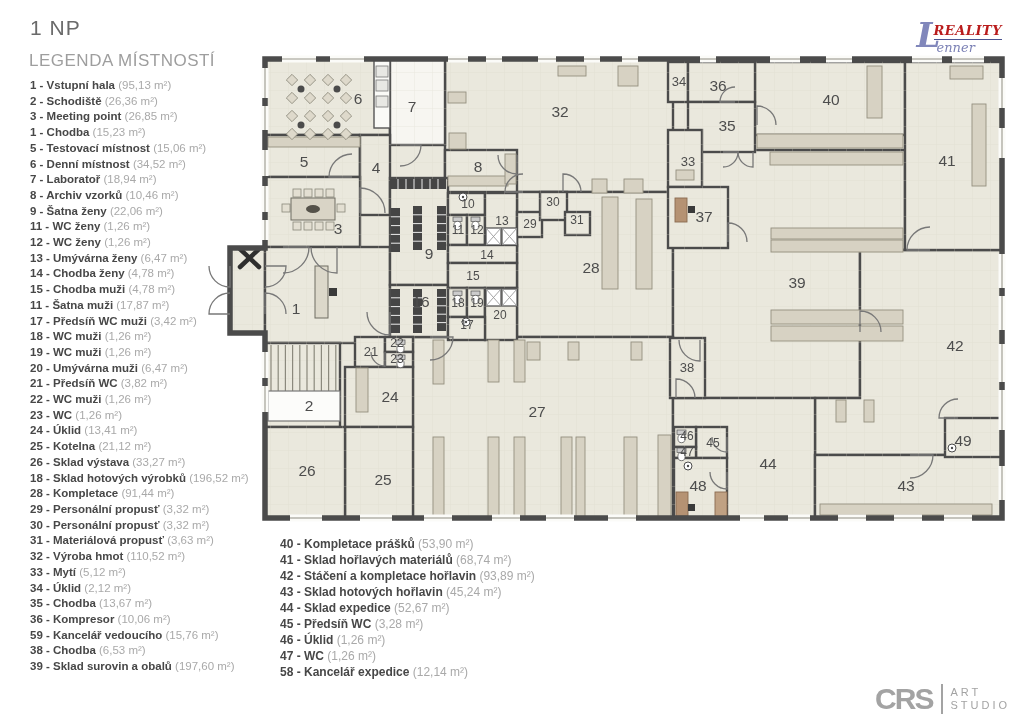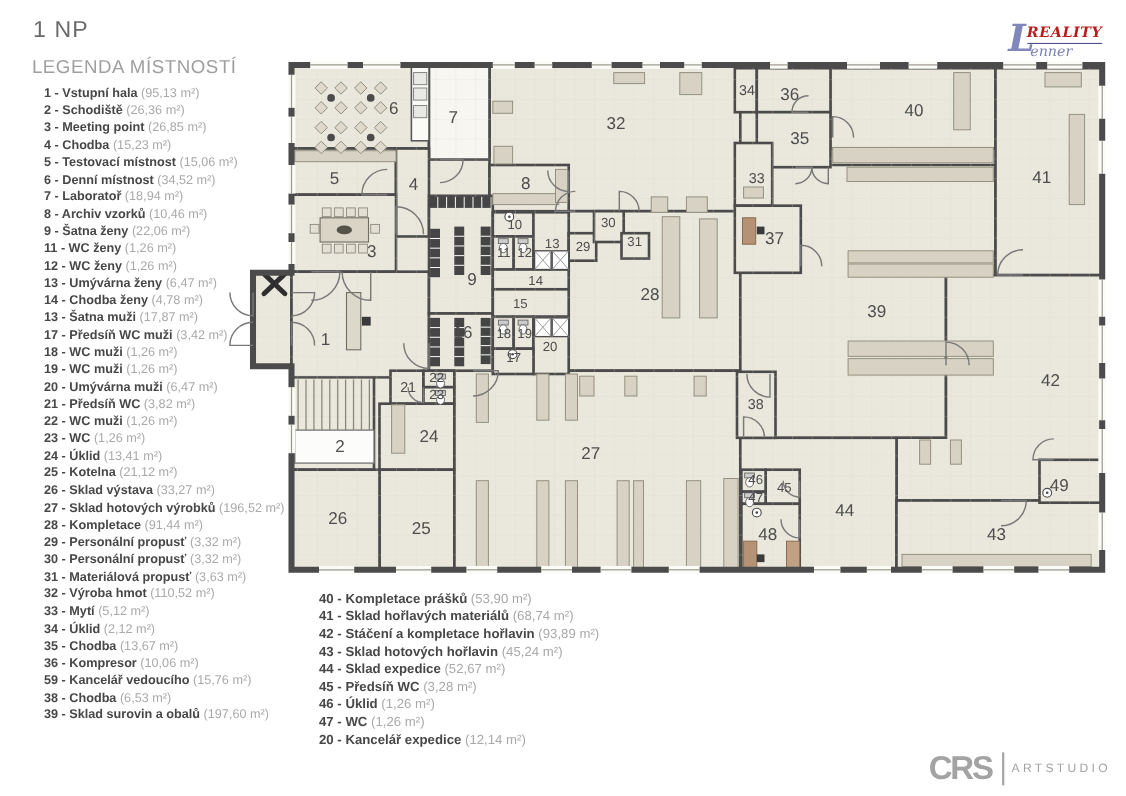--- a/index.html
+++ b/index.html
@@ -7,69 +7,70 @@
         font-family:"Liberation Sans",sans-serif;}
   .page-title{position:absolute;left:30px;top:16px;font-size:21px;letter-spacing:1px;
         color:#6a6a6a;font-weight:400;}
   .legend-title{position:absolute;left:29px;top:51px;font-size:17px;letter-spacing:.5px;
         color:#9e9e9e;font-weight:400;}
   .legend-col{position:absolute;white-space:nowrap;}
   .legend-col1{left:30px;top:78px;}
   .legend-col2{left:280px;top:536px;}
   .legend-item{font-size:11.5px;line-height:15.7px;color:#474747;}
   .legend-col2 .legend-item{line-height:16px;font-size:12px;}
-  .li-name{font-weight:bold;color:#474747;margin-left:10px;}
+  .li-name{font-weight:bold;color:#474747;}
   .li-area{color:#a9a9a9;font-weight:400;}
   .plan-wrap{position:absolute;left:0;top:0;width:1024px;height:724px;}
   .logo-top{position:absolute;right:22px;top:20px;display:flex;align-items:flex-start;}
   .logo-L{font-family:"DejaVu Serif",serif;font-style:italic;font-weight:bold;font-size:34px;
         line-height:30px;color:#8187bb;}
   .logo-right{display:inline-flex;flex-direction:column;margin-left:-7px;margin-top:3px;}
   .logo-reality{font-family:"DejaVu Serif",serif;font-style:italic;font-weight:bold;font-size:13px;
         color:#b91c1c;border-bottom:1.5px solid #4a5390;padding-bottom:1px;letter-spacing:.5px;}
   .logo-enner{font-family:"DejaVu Serif",serif;font-style:italic;font-size:13px;color:#7b81b5;
         padding-left:3px;margin-top:0;}
   .logo-bottom{position:absolute;right:14px;bottom:10px;display:flex;align-items:center;}
   .logo-crs{font-size:30px;font-weight:bold;letter-spacing:-2px;color:#a3a3a3;line-height:30px;}
   .logo-div{width:2px;height:30px;background:#a3a3a3;margin:0 7px 0 9px;}
-  .logo-stack{display:flex;flex-direction:row;}
+  .logo-stack{display:flex;flex-direction:column;}
   .logo-stack span{font-size:11px;letter-spacing:3px;color:#a3a3a3;line-height:13px;}
 </style>
 </head>
 <body>
 
 <div class="page">
   <div class="page-title">1 NP</div>
   <div class="legend-title">LEGENDA MÍSTNOSTÍ</div>
   <div class="legend-col legend-col1">
       <div class="legend-item"><span class="li-name">1 - Vstupní hala</span><span class="li-area"> (95,13 m²)</span></div>
       <div class="legend-item"><span class="li-name">2 - Schodiště</span><span class="li-area"> (26,36 m²)</span></div>
       <div class="legend-item"><span class="li-name">3 - Meeting point</span><span class="li-area"> (26,85 m²)</span></div>
-      <div class="legend-item"><span class="li-name">4 - Chodba</span><span class="li-area"> (15,23 m²)</span></div>
+      <div class="legend-item"><span class="li-name">1 - Chodba</span><span class="li-area"> (15,23 m²)</span></div>
       <div class="legend-item"><span class="li-name">5 - Testovací místnost</span><span class="li-area"> (15,06 m²)</span></div>
       <div class="legend-item"><span class="li-name">6 - Denní místnost</span><span class="li-area"> (34,52 m²)</span></div>
       <div class="legend-item"><span class="li-name">7 - Laboratoř</span><span class="li-area"> (18,94 m²)</span></div>
       <div class="legend-item"><span class="li-name">8 - Archiv vzorků</span><span class="li-area"> (10,46 m²)</span></div>
       <div class="legend-item"><span class="li-name">9 - Šatna ženy</span><span class="li-area"> (22,06 m²)</span></div>
       <div class="legend-item"><span class="li-name">11 - WC ženy</span><span class="li-area"> (1,26 m²)</span></div>
       <div class="legend-item"><span class="li-name">12 - WC ženy</span><span class="li-area"> (1,26 m²)</span></div>
       <div class="legend-item"><span class="li-name">13 - Umývárna ženy</span><span class="li-area"> (6,47 m²)</span></div>
       <div class="legend-item"><span class="li-name">14 - Chodba ženy</span><span class="li-area"> (4,78 m²)</span></div>
-      <div class="legend-item"><span class="li-name">13 - Šatna muži</span><span class="li-area"> (17,87 m²)</span></div>
+      <div class="legend-item"><span class="li-name">15 - Chodba muži</span><span class="li-area"> (4,78 m²)</span></div>
+      <div class="legend-item"><span class="li-name">11 - Šatna muži</span><span class="li-area"> (17,87 m²)</span></div>
       <div class="legend-item"><span class="li-name">17 - Předsíň WC muži</span><span class="li-area"> (3,42 m²)</span></div>
       <div class="legend-item"><span class="li-name">18 - WC muži</span><span class="li-area"> (1,26 m²)</span></div>
       <div class="legend-item"><span class="li-name">19 - WC muži</span><span class="li-area"> (1,26 m²)</span></div>
       <div class="legend-item"><span class="li-name">20 - Umývárna muži</span><span class="li-area"> (6,47 m²)</span></div>
       <div class="legend-item"><span class="li-name">21 - Předsíň WC</span><span class="li-area"> (3,82 m²)</span></div>
       <div class="legend-item"><span class="li-name">22 - WC muži</span><span class="li-area"> (1,26 m²)</span></div>
       <div class="legend-item"><span class="li-name">23 - WC</span><span class="li-area"> (1,26 m²)</span></div>
       <div class="legend-item"><span class="li-name">24 - Úklid</span><span class="li-area"> (13,41 m²)</span></div>
       <div class="legend-item"><span class="li-name">25 - Kotelna</span><span class="li-area"> (21,12 m²)</span></div>
       <div class="legend-item"><span class="li-name">26 - Sklad výstava</span><span class="li-area"> (33,27 m²)</span></div>
-      <div class="legend-item"><span class="li-name">27 - Sklad hotových výrobků</span><span class="li-area"> (196,52 m²)</span></div>
+      <div class="legend-item"><span class="li-name">18 - Sklad hotových výrobků</span><span class="li-area"> (196,52 m²)</span></div>
       <div class="legend-item"><span class="li-name">28 - Kompletace</span><span class="li-area"> (91,44 m²)</span></div>
       <div class="legend-item"><span class="li-name">29 - Personální propusť</span><span class="li-area"> (3,32 m²)</span></div>
       <div class="legend-item"><span class="li-name">30 - Personální propusť</span><span class="li-area"> (3,32 m²)</span></div>
       <div class="legend-item"><span class="li-name">31 - Materiálová propusť</span><span class="li-area"> (3,63 m²)</span></div>
       <div class="legend-item"><span class="li-name">32 - Výroba hmot</span><span class="li-area"> (110,52 m²)</span></div>
       <div class="legend-item"><span class="li-name">33 - Mytí</span><span class="li-area"> (5,12 m²)</span></div>
       <div class="legend-item"><span class="li-name">34 - Úklid</span><span class="li-area"> (2,12 m²)</span></div>
       <div class="legend-item"><span class="li-name">35 - Chodba</span><span class="li-area"> (13,67 m²)</span></div>
       <div class="legend-item"><span class="li-name">36 - Kompresor</span><span class="li-area"> (10,06 m²)</span></div>
       <div class="legend-item"><span class="li-name">59 - Kancelář vedoucího</span><span class="li-area"> (15,76 m²)</span></div>
@@ -78,21 +79,21 @@
     </div>
   <div class="legend-col legend-col2">
       <div class="legend-item"><span class="li-name">40 - Kompletace prášků</span><span class="li-area"> (53,90 m²)</span></div>
       <div class="legend-item"><span class="li-name">41 - Sklad hořlavých materiálů</span><span class="li-area"> (68,74 m²)</span></div>
       <div class="legend-item"><span class="li-name">42 - Stáčení a kompletace hořlavin</span><span class="li-area"> (93,89 m²)</span></div>
       <div class="legend-item"><span class="li-name">43 - Sklad hotových hořlavin</span><span class="li-area"> (45,24 m²)</span></div>
       <div class="legend-item"><span class="li-name">44 - Sklad expedice</span><span class="li-area"> (52,67 m²)</span></div>
       <div class="legend-item"><span class="li-name">45 - Předsíň WC</span><span class="li-area"> (3,28 m²)</span></div>
       <div class="legend-item"><span class="li-name">46 - Úklid</span><span class="li-area"> (1,26 m²)</span></div>
       <div class="legend-item"><span class="li-name">47 - WC</span><span class="li-area"> (1,26 m²)</span></div>
-      <div class="legend-item"><span class="li-name">20 - Kancelář expedice</span><span class="li-area"> (12,14 m²)</span></div>
+      <div class="legend-item"><span class="li-name">58 - Kancelář expedice</span><span class="li-area"> (12,14 m²)</span></div>
     </div>
 
   <div class="plan-wrap">
     <svg width="1024" height="724" viewBox="0 0 1024 724">
         <defs>
           <pattern id="tile" width="18" height="18" patternUnits="userSpaceOnUse">
             <path d="M18,0 L0,0 L0,18" fill="none" stroke="#d9d5c8" stroke-width="1"></path>
           </pattern>
         </defs>
         <path d="M230,248 L265,248 L265,59 L1002,59 L1002,518 L265,518 L265,333 L230,333 Z" fill="#eae8dd"></path>

